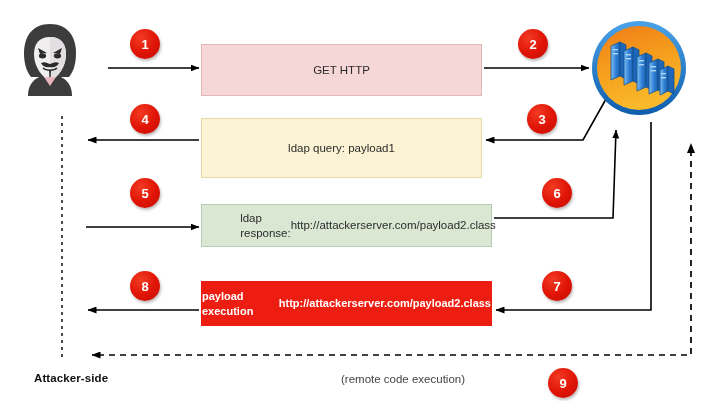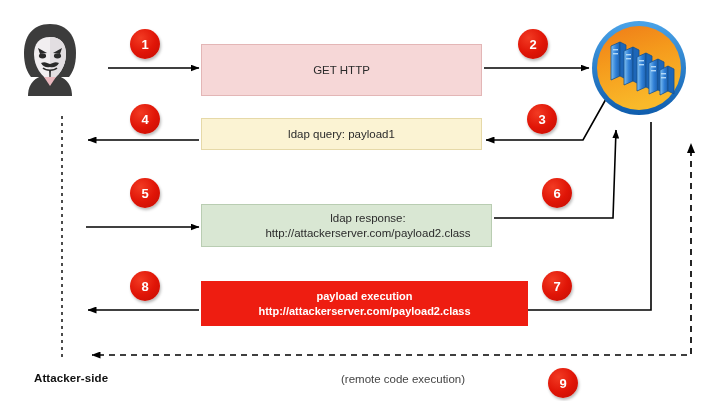--- a/index.html
+++ b/index.html
@@ -25,49 +25,49 @@
     width: 703px;
     height: 401px;
     pointer-events: none;
   }
 
   
   .msgbox {
     position: absolute;
     box-sizing: border-box;
     display: flex;
-    flex-direction: column;
+    flex-direction: row;
     align-items: center;
     justify-content: center;
-    text-align: right;
+    text-align: left;
     line-height: 1.28;
     font-size: 11.5px;
     color: #2b2b2b;
   }
   .msgbox .line1 { display: block; }
   .msgbox .line2 { display: block; }
 
   .box-get {
     left: 201px; top: 44px; width: 281px; height: 52px;
     background: #f6d7d7;
     border: 1px solid #e3b6b6;
   }
   .box-ldapq {
-    left: 201px; top: 118px; width: 281px; height: 32px;
+    left: 201px; top: 118px; width: 281px; height: 60px;
     background: #fbf3d3;
     border: 1px solid #e6d9a8;
   }
   .box-ldapr {
     left: 201px; top: 204px; width: 291px; height: 43px;
     background: #d9e7d3;
     border: 1px solid #b9cdb2;
     padding-left: 43px;
   }
   .box-payload {
-    left: 201px; top: 281px; width: 327px; height: 45px;
+    left: 201px; top: 281px; width: 291px; height: 45px;
     background: #ee1d11;
     border: 1px solid #ee1d11;
     color: #ffffff;
     font-weight: bold;
     font-size: 11px;
   }
 
   
   .badge {
     position: absolute;

